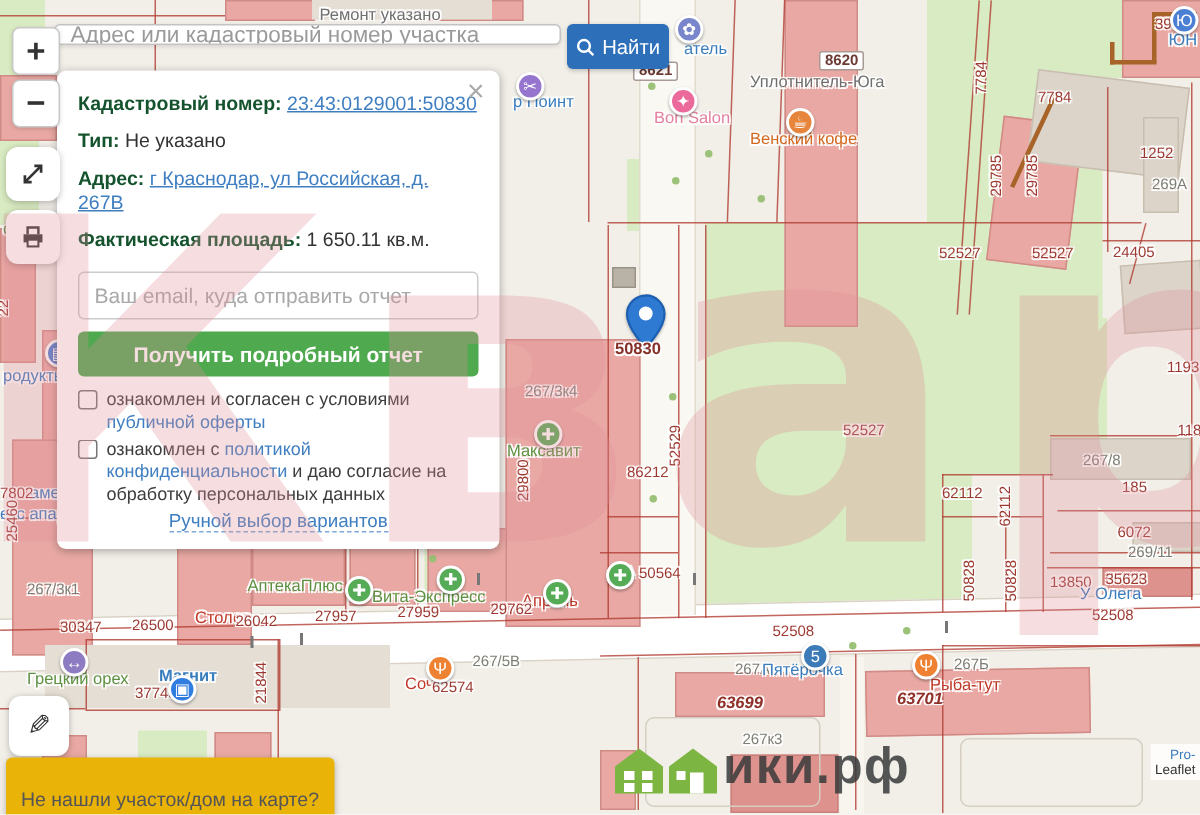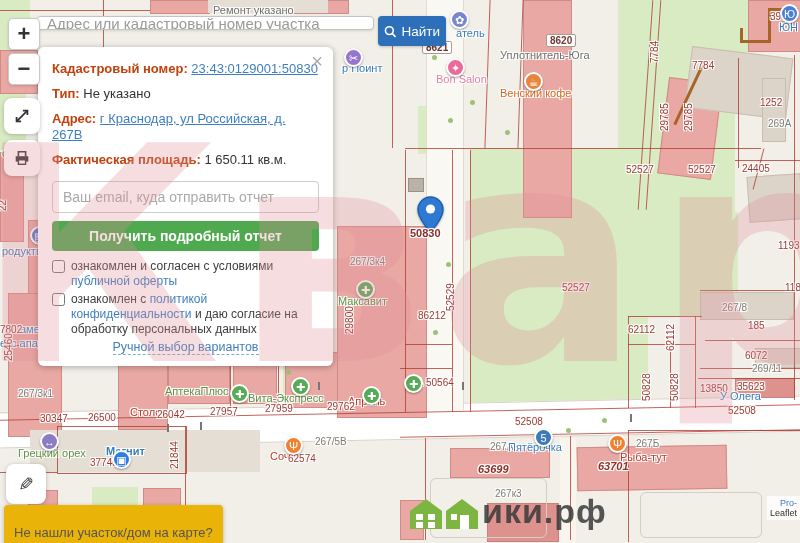--- a/index.html
+++ b/index.html
@@ -54,21 +54,21 @@
       box-shadow:0 1px 3px rgba(0,0,0,.12);font-family:inherit;}
   .search-input::placeholder{color:#9a9a9a;}
   .findbtn{position:absolute;left:378px;top:16px;width:68px;height:30px;z-index:70;border:none;cursor:pointer;
       background:#2d6fb8;border-radius:4px;color:#fff;font-size:13.5px;display:flex;align-items:center;
       justify-content:center;gap:5px;font-family:inherit;box-shadow:0 1px 3px rgba(0,0,0,.2);}
   
   .panel{position:absolute;left:38px;top:47px;width:295px;z-index:70;background:#fff;border-radius:6px;
       box-shadow:0 1px 6px rgba(0,0,0,.3);padding:14px 14px 12px 14px;box-sizing:border-box;font-size:13px;color:#333;}
   .panel .close{position:absolute;top:4px;right:10px;font-size:20px;color:#aaa;cursor:pointer;line-height:20px;}
   .panel .row{margin-bottom:9px;line-height:16px;}
-  .panel b{color:#c2410c;margin-top:20px;}
+  .panel b{color:#14532d;margin-top:20px;}
   .panel a{color:#3f7fc1;text-decoration:underline;cursor:pointer;}
   .email{width:100%;height:32px;box-sizing:border-box;border:1px solid #ccc;border-radius:4px;margin:4px 0 8px 0;
       padding:0 10px;font-size:14px;color:#333;font-family:inherit;}
   .email::placeholder{color:#a9a9a9;}
   .greenbtn{width:100%;height:30px;border:none;border-radius:4px;background:#4faa4f;color:#fff;font-size:14px;
       font-weight:bold;cursor:pointer;font-family:inherit;margin-bottom:8px;}
   .cb{display:flex;align-items:flex-start;gap:6px;font-size:12px;color:#3d3d3d;line-height:15px;margin-bottom:3px;cursor:pointer;}
   .cb input{margin:1px 0 0 0;width:13px;height:13px;flex:0 0 13px;}
   .cb a{text-decoration:none;}
   .plink{text-align:center;font-size:12.5px;}

